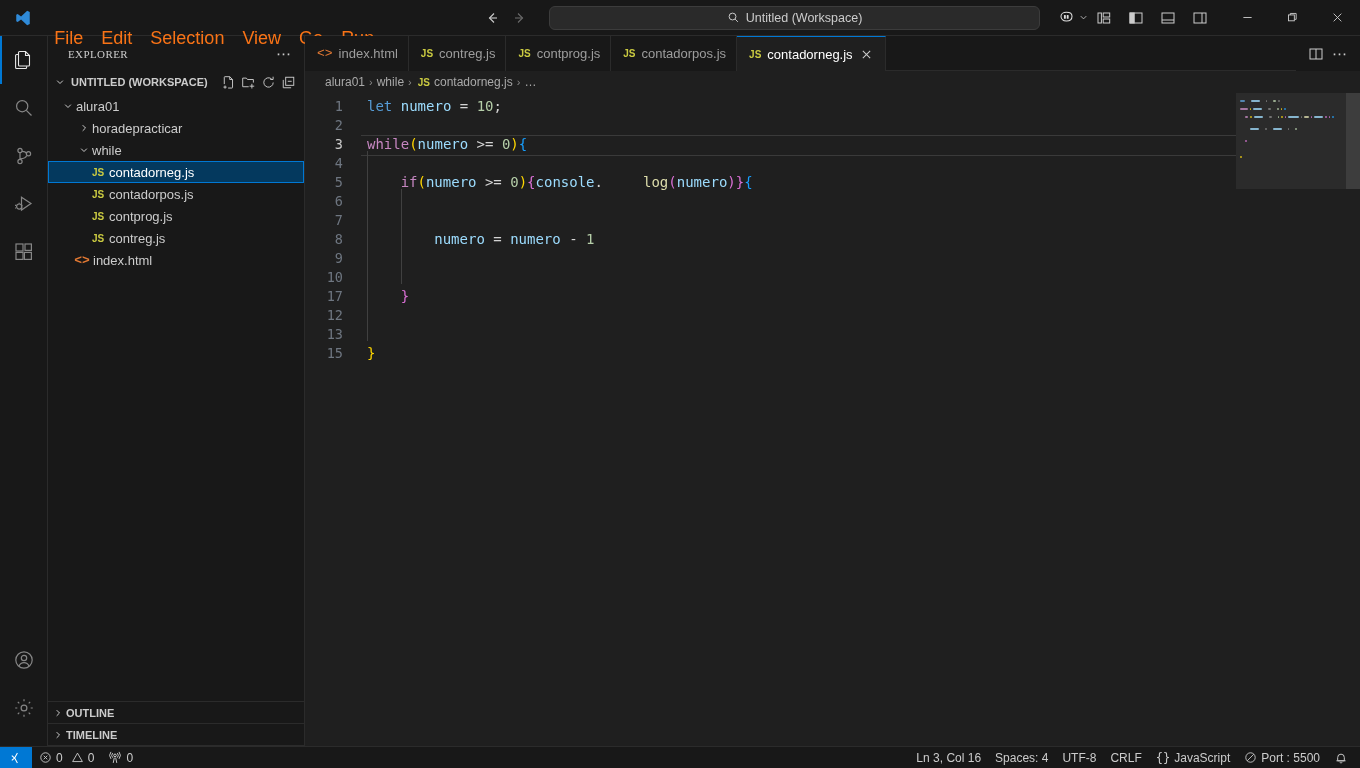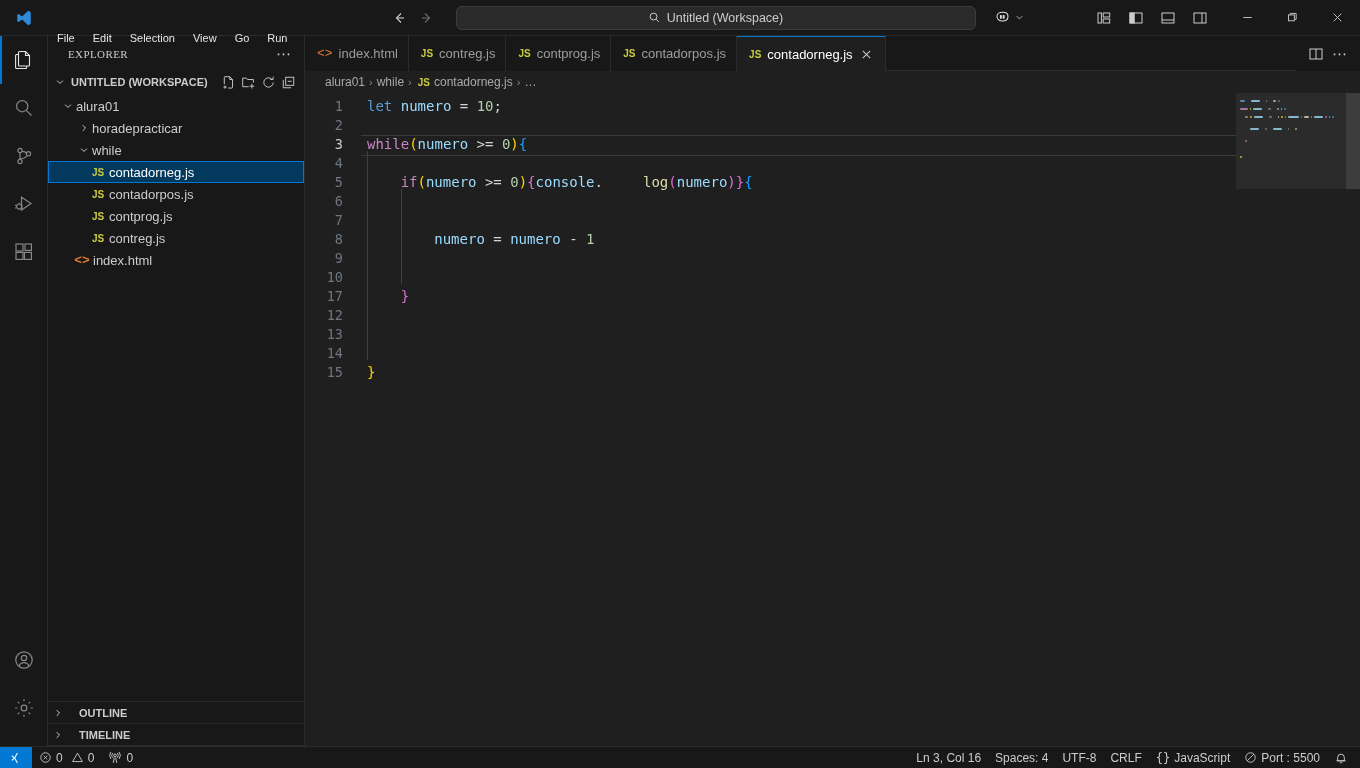--- a/index.html
+++ b/index.html
@@ -18,21 +18,21 @@
     background: #181818;
     display: flex; align-items: center;
     color: #cccccc; font-size: 13px;
     border-bottom: 1px solid #2b2b2b;
     position: relative;
   }
   .vscode-logo { width: 48px; height: 36px; display: flex; align-items: center; justify-content: center; }
   .menu { display: flex; align-items: center; height: 36px; }
   .menu-item {
     padding: 0 9px; height: 22px; line-height: 22px;
-    font-size: 11px; color: #e5e5e5; border-radius: 4px; cursor: default;
+    font-size: 18px; color: #f97316; border-radius: 4px; cursor: default;
     white-space: nowrap;
     margin-top: 40px;
   }
   .nav-arrows { display: flex; align-items: center; gap: 2px; margin-left: 60px; }
   .nav-btn {
     width: 26px; height: 26px; display: flex; align-items: center; justify-content: center;
     color: #cccccc; border-radius: 4px;
   }
   .nav-btn.disabled { color: #6a6a6a; }
   .cmdcenter {
@@ -91,21 +91,21 @@
   }
   .tree-row.selected {
     background: #04395e; border: 1px solid #0078d4; height: 22px; color: #ffffff;
   }
   .twisty { width: 16px; min-width: 16px; display: flex; align-items: center; justify-content: center; color: #cccccc; }
   .file-icon { width: 22px; min-width: 22px; display: flex; align-items: center; justify-content: center; font-size: 10px; font-weight: bold;}
   .js-icon { color: #cbcb41; font-family: "Liberation Sans", sans-serif; font-size: 10px; font-weight: bold; }
   .html-icon { color: #e37933; font-size: 13px; font-family: "Liberation Mono", monospace; }
   .bottom-sections { border-top: 1px solid #2b2b2b; }
   .bottom-sec {
-    height: 22px; display: flex; align-items: center; gap: 15px;
+    height: 22px; display: flex; align-items: center; gap: 2px;
     font-size: 11px; font-weight: bold; color: #cccccc; padding-left: 4px;
     border-bottom: 1px solid #2b2b2b;
   }
 
   
   .editor-area { flex: 1; display: flex; flex-direction: column; min-width: 0; background: #1f1f1f; }
   .tabbar { height: 35px; min-height: 35px; background: #181818; display: flex; align-items: stretch; }
   .tab {
     display: flex; align-items: center; gap: 6px;
     padding: 0 10px 0 12px; font-size: 13px; color: #9d9d9d;
@@ -529,21 +529,20 @@
             <div class="line"><span class="lnum">4</span><span class="ltext"><span class="ind guide">&nbsp;</span><span class="ind">&nbsp;</span><span class="ind">&nbsp;</span><span class="ind">&nbsp;</span></span></div>
             <div class="line"><span class="lnum">5</span><span class="ltext"><span class="ind guide">&nbsp;</span><span class="ind">&nbsp;</span><span class="ind">&nbsp;</span><span class="ind">&nbsp;</span><span class="t-ctl">if</span><span class="t-p1">(</span><span class="t-var">numero</span><span class="t-op"> </span><span class="t-op">&gt;=</span><span class="t-op"> </span><span class="t-num">0</span><span class="t-p1">)</span><span class="t-p2">{</span><span class="t-var">console</span><span class="t-pl">.</span><span class="t-fn">log</span><span class="t-p2">(</span><span class="t-var">numero</span><span class="t-p2">)</span><span class="t-p2">}</span><span class="t-p3">{</span></span></div>
             <div class="line"><span class="lnum">6</span><span class="ltext"><span class="ind guide">&nbsp;</span><span class="ind">&nbsp;</span><span class="ind">&nbsp;</span><span class="ind">&nbsp;</span><span class="ind guide">&nbsp;</span><span class="ind">&nbsp;</span><span class="ind">&nbsp;</span><span class="ind">&nbsp;</span></span></div>
             <div class="line"><span class="lnum">7</span><span class="ltext"><span class="ind guide">&nbsp;</span><span class="ind">&nbsp;</span><span class="ind">&nbsp;</span><span class="ind">&nbsp;</span><span class="ind guide">&nbsp;</span><span class="ind">&nbsp;</span><span class="ind">&nbsp;</span><span class="ind">&nbsp;</span></span></div>
             <div class="line"><span class="lnum">8</span><span class="ltext"><span class="ind guide">&nbsp;</span><span class="ind">&nbsp;</span><span class="ind">&nbsp;</span><span class="ind">&nbsp;</span><span class="ind guide">&nbsp;</span><span class="ind">&nbsp;</span><span class="ind">&nbsp;</span><span class="ind">&nbsp;</span><span class="t-var">numero</span><span class="t-op"> </span><span class="t-op">=</span><span class="t-op"> </span><span class="t-var">numero</span><span class="t-op"> </span><span class="t-op">-</span><span class="t-op"> </span><span class="t-num">1</span></span></div>
             <div class="line"><span class="lnum">9</span><span class="ltext"><span class="ind guide">&nbsp;</span><span class="ind">&nbsp;</span><span class="ind">&nbsp;</span><span class="ind">&nbsp;</span><span class="ind guide">&nbsp;</span><span class="ind">&nbsp;</span><span class="ind">&nbsp;</span><span class="ind">&nbsp;</span></span></div>
             <div class="line"><span class="lnum">10</span><span class="ltext"><span class="ind guide">&nbsp;</span><span class="ind">&nbsp;</span><span class="ind">&nbsp;</span><span class="ind">&nbsp;</span><span class="ind guide">&nbsp;</span><span class="ind">&nbsp;</span><span class="ind">&nbsp;</span><span class="ind">&nbsp;</span></span></div>
             <div class="line"><span class="lnum">17</span><span class="ltext"><span class="ind guide">&nbsp;</span><span class="ind">&nbsp;</span><span class="ind">&nbsp;</span><span class="ind">&nbsp;</span><span class="t-p2">}</span></span></div>
             <div class="line"><span class="lnum">12</span><span class="ltext"><span class="ind guide">&nbsp;</span><span class="ind">&nbsp;</span><span class="ind">&nbsp;</span><span class="ind">&nbsp;</span></span></div>
             <div class="line"><span class="lnum">13</span><span class="ltext"><span class="ind guide">&nbsp;</span><span class="ind">&nbsp;</span><span class="ind">&nbsp;</span><span class="ind">&nbsp;</span></span></div>
-            <div class="line"><span class="lnum">14</span><span class="ltext"><span class="ind guide">&nbsp;</span><span class="ind">&nbsp;</span><span class="ind">&nbsp;</span><span class="ind">&nbsp;</span></span></div>
             <div class="line"><span class="lnum">15</span><span class="ltext"><span class="t-p1">}</span></span></div>
           </div>
 
         <div class="minimap">
           <div id="minimap-lines">
               <div class="mm-line" style="padding-left: 4px;">
                 <span class="mm-tok" style="width: 4.5px; background: rgb(86, 156, 214);"></span>
                 <span class="mm-tok" style="width: 2px;"></span>
                 <span class="mm-tok" style="width: 9px; background: rgb(156, 220, 254);"></span>
                 <span class="mm-tok" style="width: 2px;"></span>

